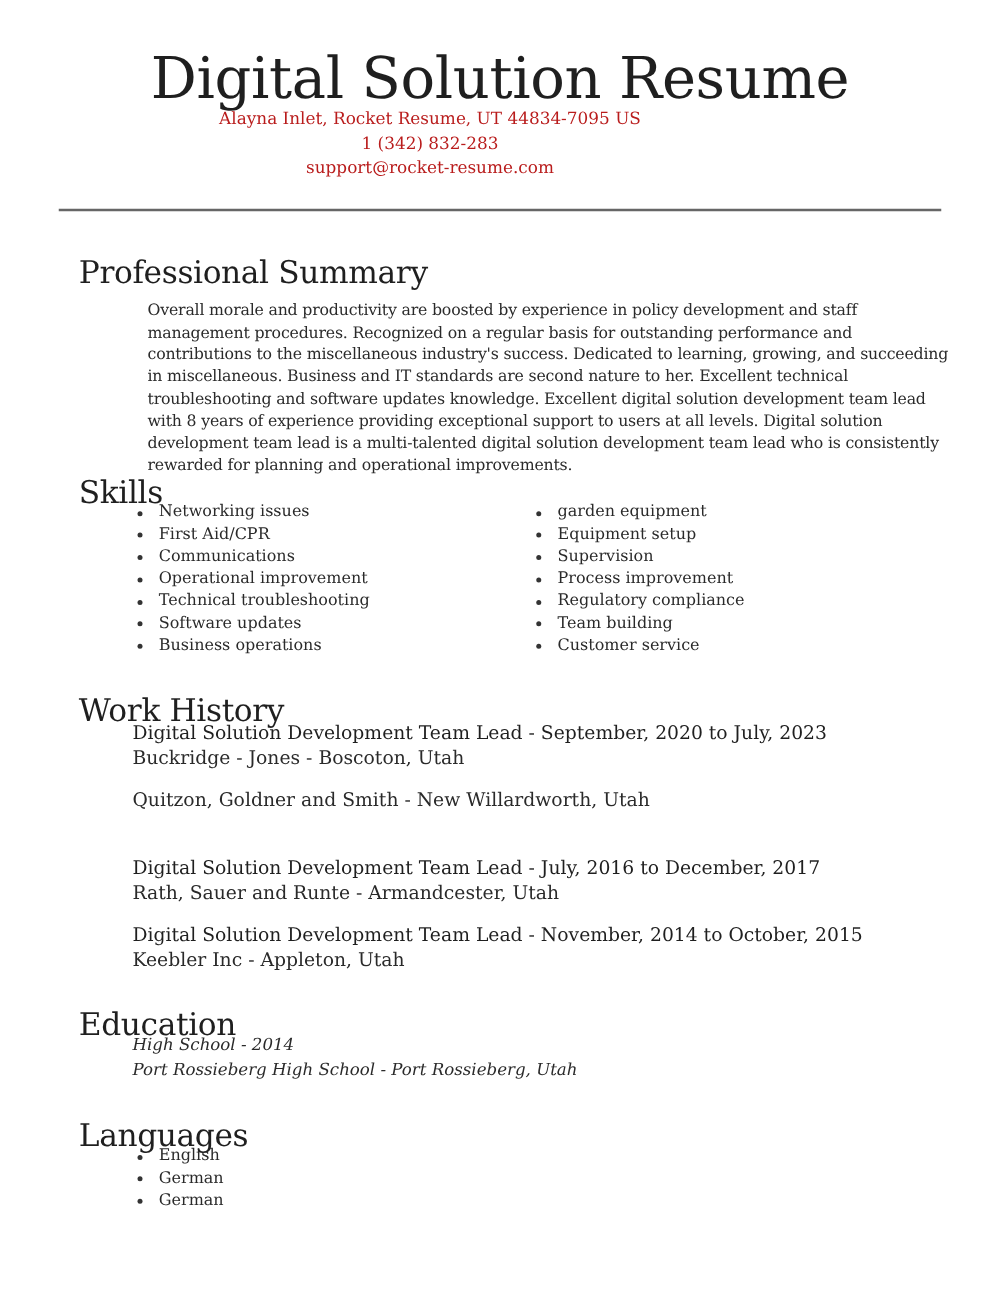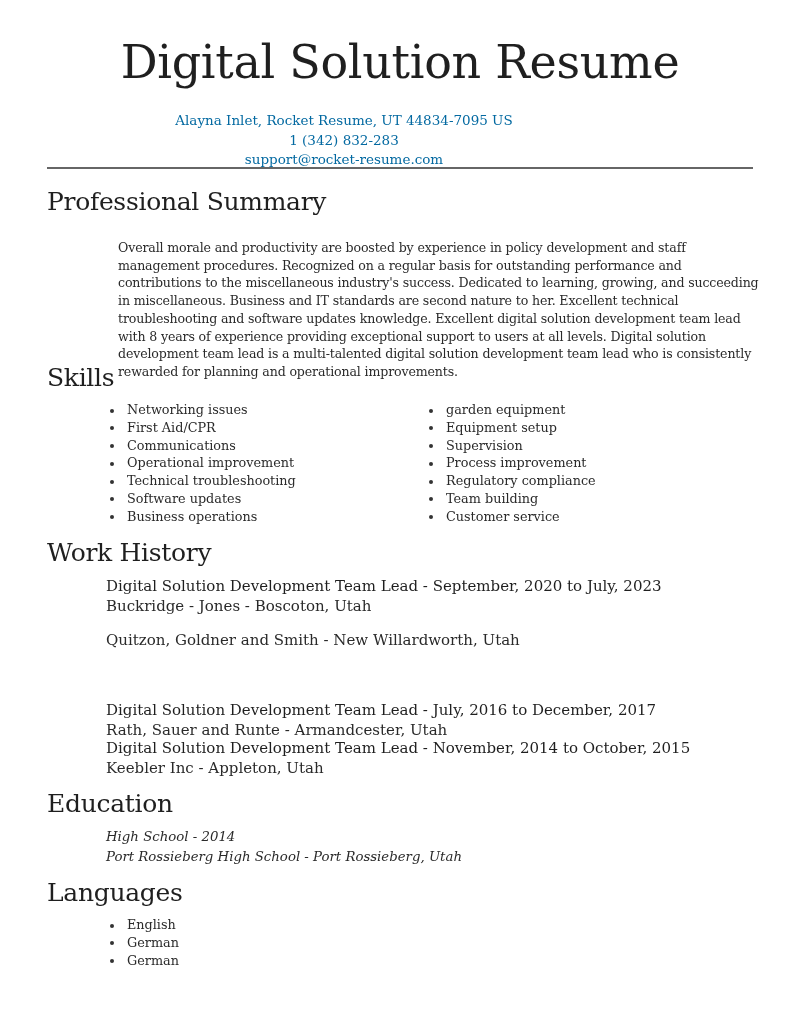--- a/index.html
+++ b/index.html
@@ -9,30 +9,30 @@
     color: #222222;
     position: relative;
   }
   .page { position: absolute; left: 0; top: 0; width: 800px; }
   .title {
     position: absolute; left: 0; top: 40px; width: 800px;
     text-align: center; font-size: 46px; line-height: 44px;
     color: #1f1f1f; letter-spacing: -0.3px;
   }
   .contact {
-    position: absolute; left: 0; top: 111px; width: 688px;
-    text-align: center; font-size: 13.5px; line-height: 19.5px; color: #0369a1;
+    position: absolute; left: 0; top: 86px; width: 688px;
+    text-align: center; font-size: 13.5px; line-height: 19.5px; color: #b91c1c;
   }
   .divider {
     position: absolute; left: 47px; top: 167px; width: 706px; height: 2px;
     background: #666666;
   }
   .section-heading {
     position: absolute; left: 47px; font-size: 25px; line-height: 32px;
-    color: #1f1f1f; margin: 0; font-weight: normal; letter-spacing: -0.3px;
+    color: #1f1f1f; margin: 16px; font-weight: normal; letter-spacing: -0.3px;
   }
   .summary {
     position: absolute; left: 106px; top: 227px; width: 645px;
     font-size: 12.6px; line-height: 17.7px; color: #2a2a2a; margin: 12px;
     letter-spacing: -0.15px;
   }
   ul.skills-col {
     position: absolute; margin: 0; padding: 0; list-style: none;
     font-size: 12.8px; line-height: 17.8px; color: #2a2a2a;
   }
@@ -88,21 +88,21 @@
   </ul>
 
   <h2 class="section-heading" style="top:537px;">Work History</h2>
   <div class="job" style="top:576px;">
     <div class="role">Digital Solution Development Team Lead - September, 2020 to July, 2023</div>
     <div>Buckridge - Jones - Boscoton, Utah</div>
   </div>
   <div class="job" style="top:630px;">
     <div>Quitzon, Goldner and Smith - New Willardworth, Utah</div>
   </div>
-  <div class="job" style="top:700px;">
+  <div class="job" style="top:684px;">
     <div class="role">Digital Solution Development Team Lead - July, 2016 to December, 2017</div>
     <div>Rath, Sauer and Runte - Armandcester, Utah</div>
   </div>
   <div class="job" style="top:738px;">
     <div class="role">Digital Solution Development Team Lead - November, 2014 to October, 2015</div>
     <div>Keebler Inc - Appleton, Utah</div>
   </div>
 
   <h2 class="section-heading" style="top:788px;">Education</h2>
   <div class="edu">

